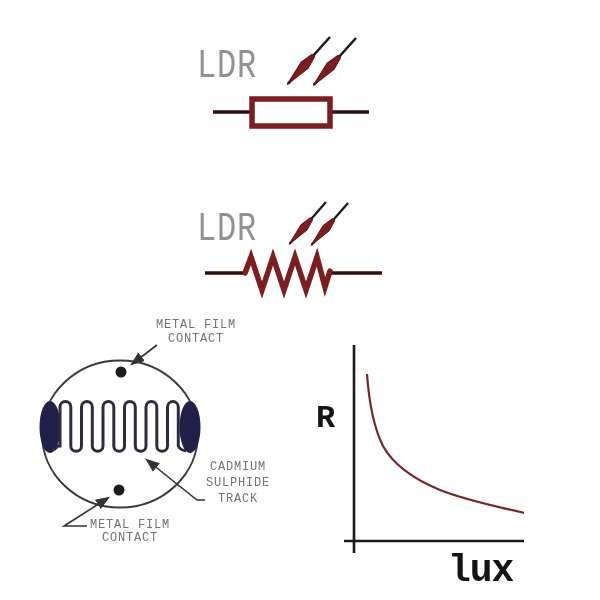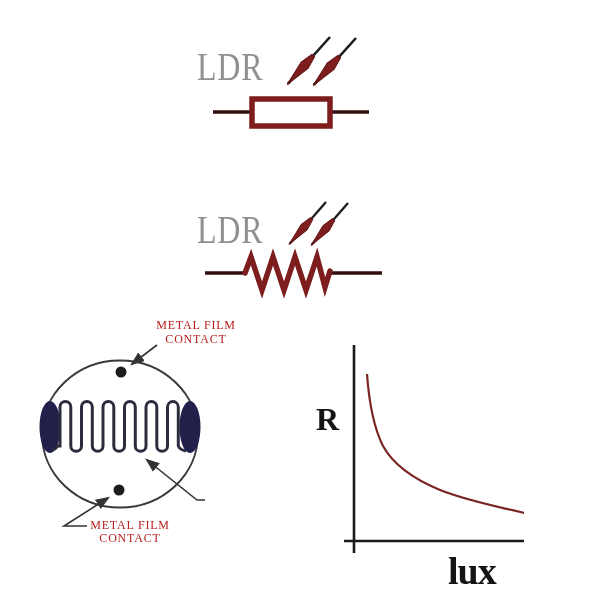--- a/index.html
+++ b/index.html
@@ -1,27 +1,27 @@
 <!DOCTYPE html>
 <html><head>
 <meta charset="utf-8">
 <style>
   html,body{margin:0;padding:0;background:#fff;}
   #stage{
     position:relative;width:524px;height:600px;background:#ffffff;overflow:hidden;
-    font-family:Liberation Serif, serif;
+    font-family:Liberation Mono, monospace;
   }
   #art{position:absolute;left:0;top:0;width:600px;height:600px;}
   .abs{position:absolute;}
   .ldr-label{
     font-size:40px;line-height:40px;color:#909090;font-weight:400;
     transform:scaleX(0.80);transform-origin:left top;letter-spacing:1px;
   }
   .diag-label{
-    font-size:12px;line-height:14px;letter-spacing:0.8px;color:#b91c1c;
+    font-size:12px;line-height:14px;letter-spacing:0.8px;color:#737373;
     text-align:center;font-weight:400;
   }
   .diag-label span{display:block;}
   .axis-label{
     font-weight:bold;color:#141414;
   }
   #r-label{font-size:32px;line-height:32px;}
   #lux-label{font-size:38px;line-height:30px;letter-spacing:-1px;}
 </style>
 </head>
@@ -89,20 +89,25 @@
 
   <div class="abs ldr-label" style="left:197px;top:47px;">LDR</div>
 
   <div class="abs ldr-label" style="left:197px;top:210px;">LDR</div>
 
   <div class="abs diag-label" style="left:140px;top:318px;width:112px;">
     <span>METAL FILM</span>
     <span>CONTACT</span>
   </div>
 
+  <div class="abs diag-label" style="left:200px;top:459px;width:76px;line-height:16px;">
+    <span>CADMIUM</span>
+    <span>SULPHIDE</span>
+    <span>TRACK</span>
+  </div>
 
   <div class="abs diag-label" style="left:74px;top:519px;width:112px;line-height:13px;">
     <span>METAL FILM</span>
     <span>CONTACT</span>
   </div>
 
   <div id="r-label" class="abs axis-label" style="left:316px;top:403px;">R</div>
 
   <div id="lux-label" class="abs axis-label" style="left:448px;top:556px;">lux</div>
 

